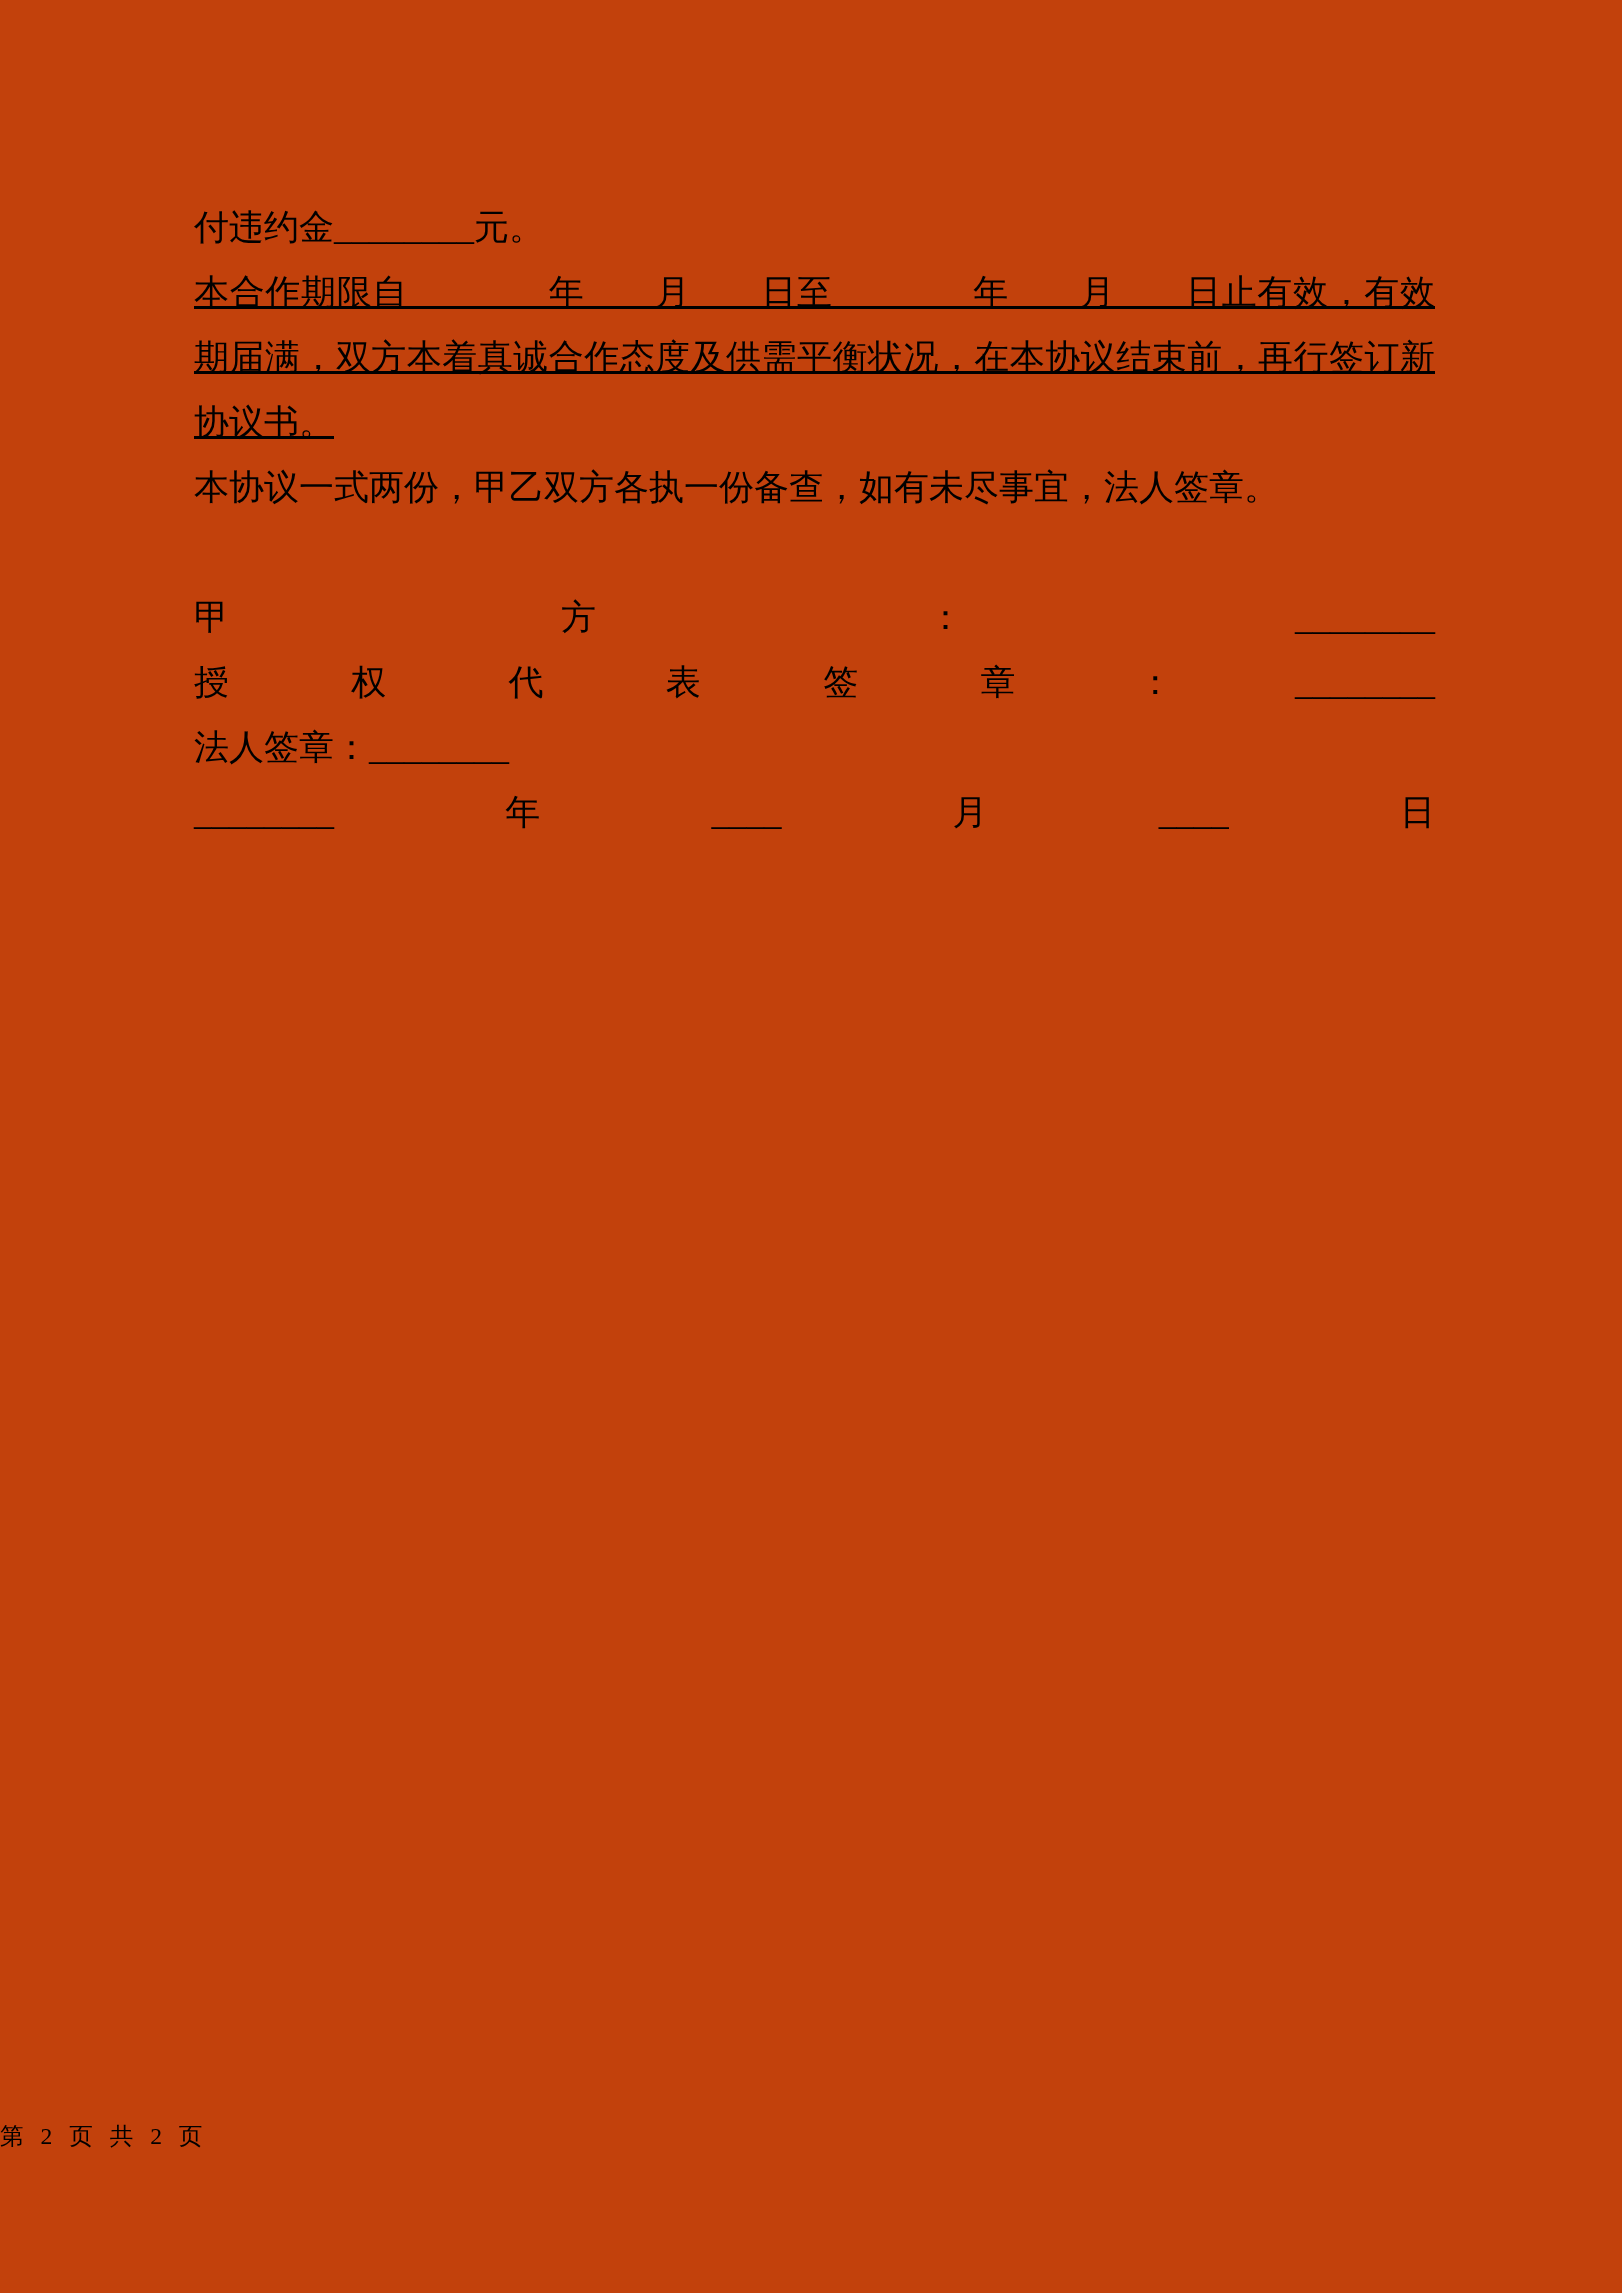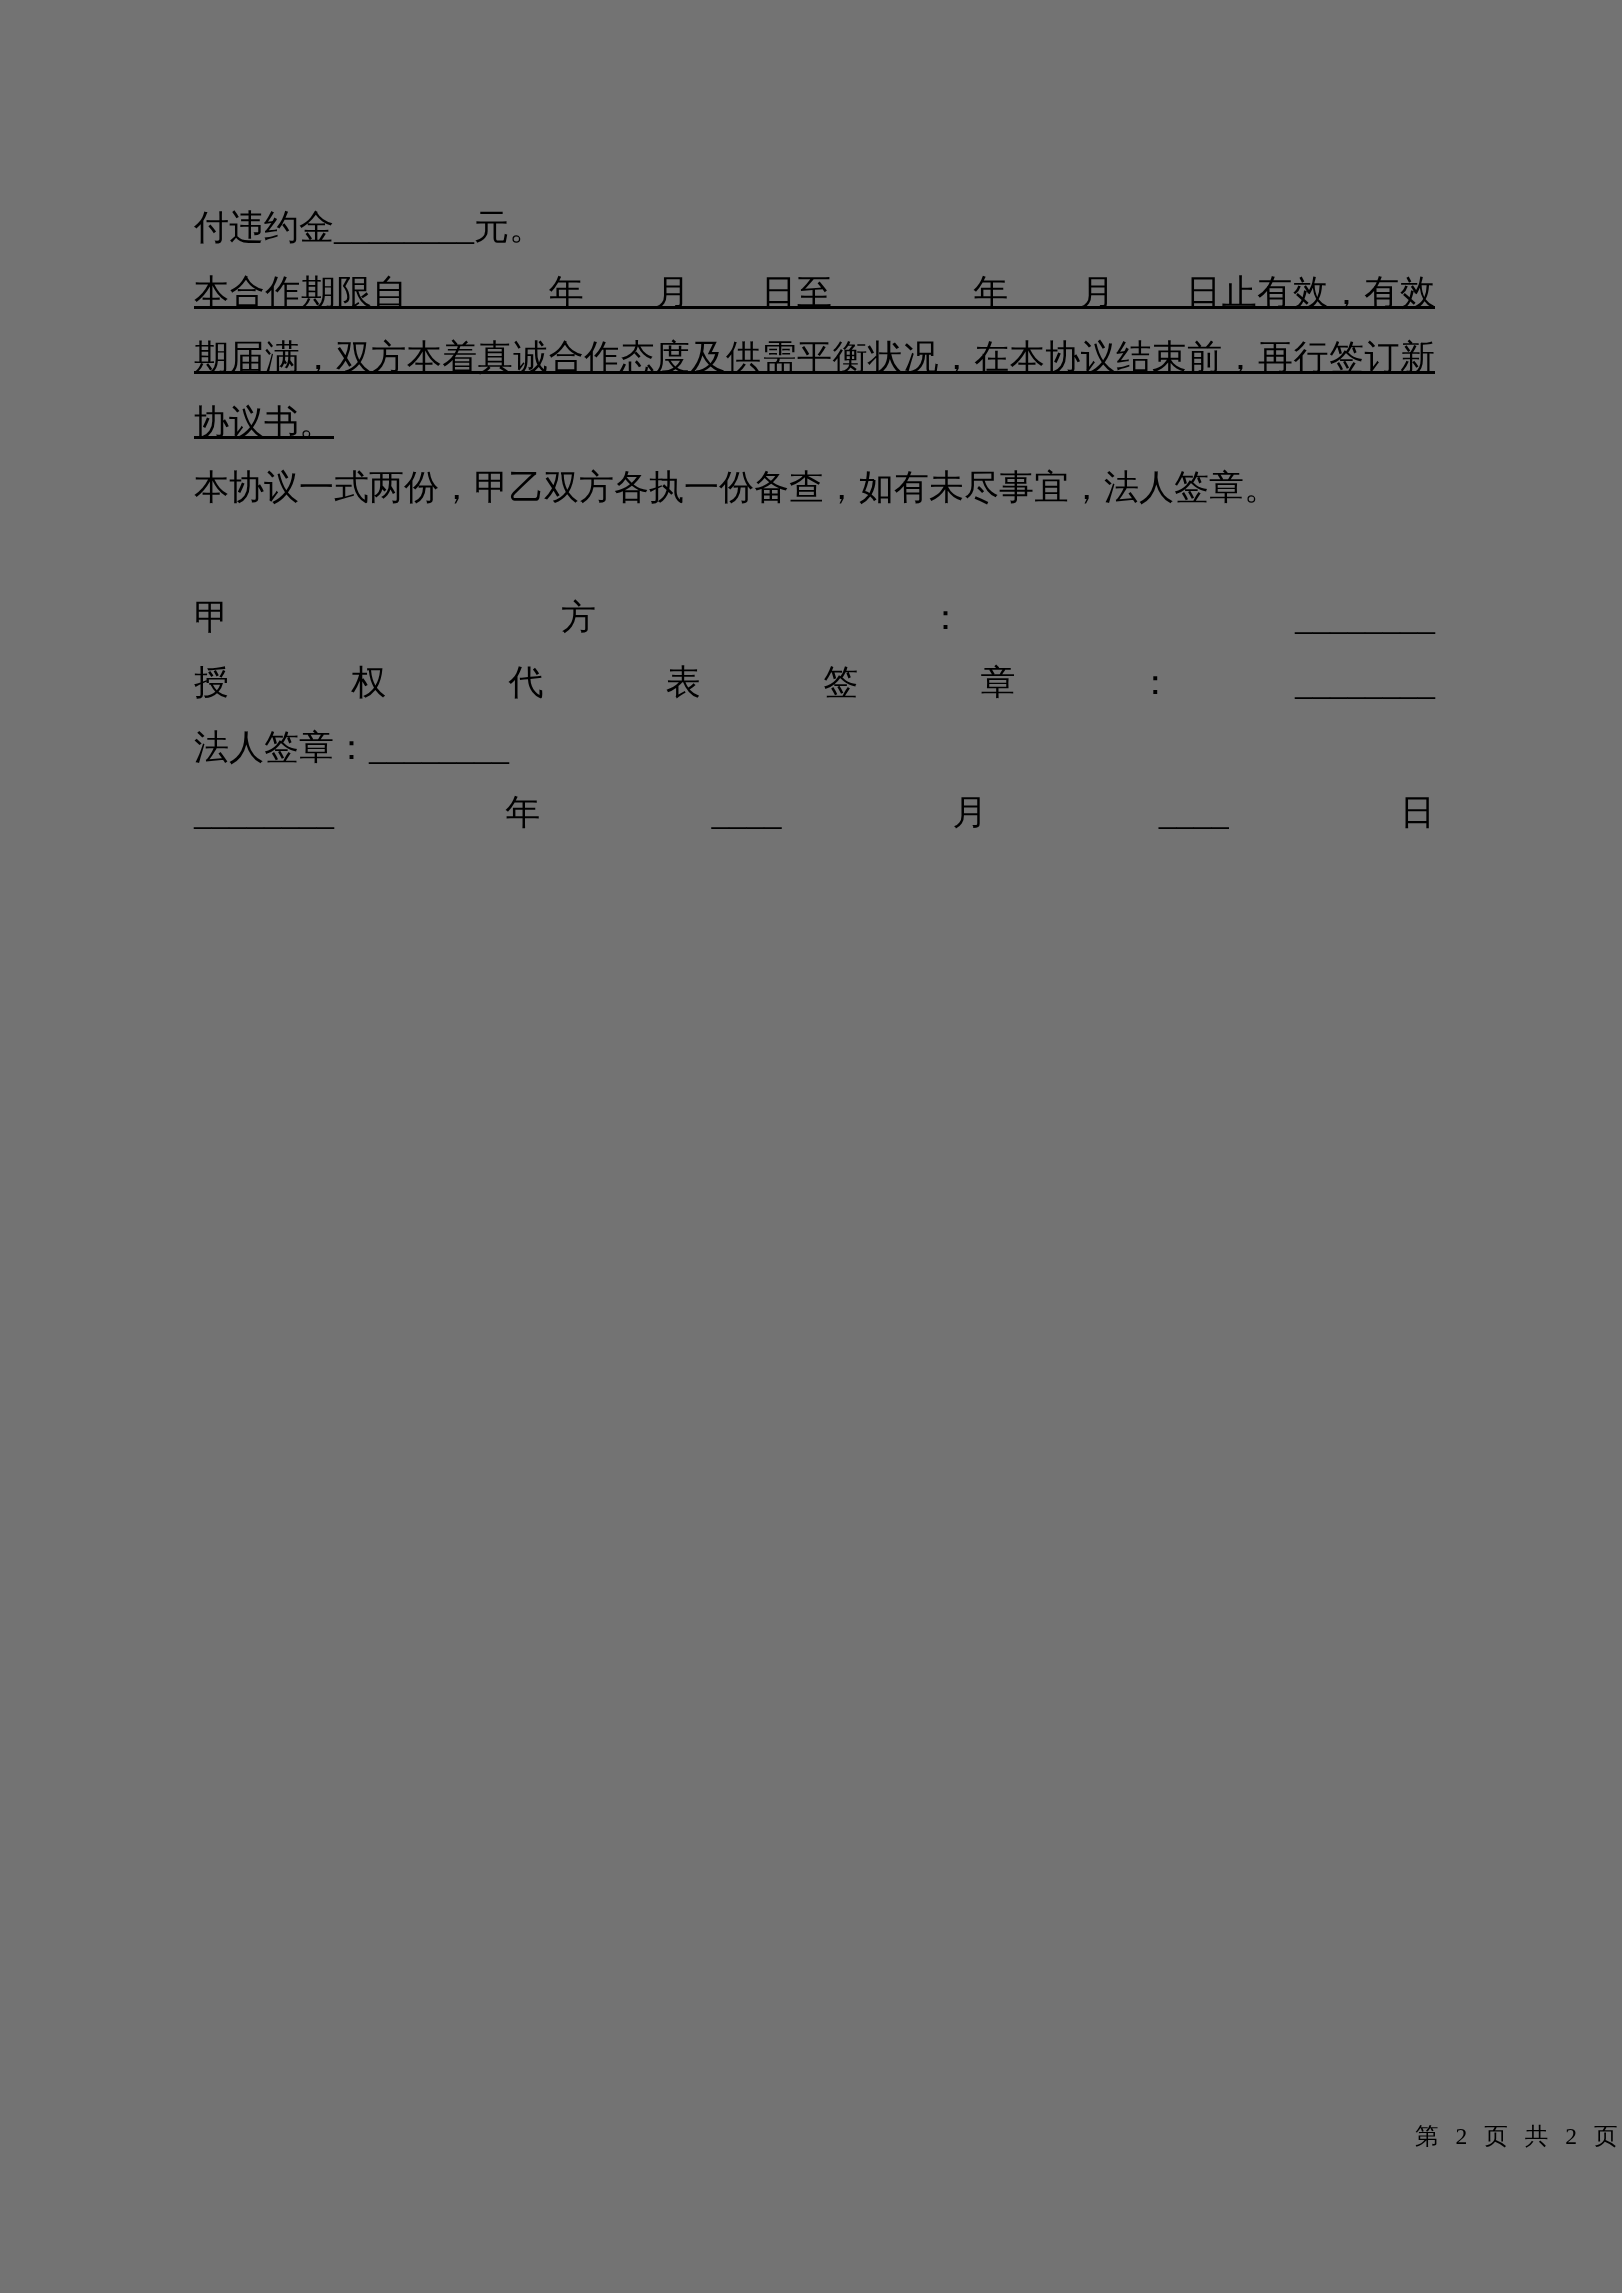--- a/index.html
+++ b/index.html
@@ -4,21 +4,21 @@
 <style>
   html, body {
     margin: 0;
     padding: 0;
     background: #ffffff;
   }
   .page {
     position: relative;
     width: 1623px;
     height: 2294px;
-    background: #737373;
+    background: #c2410c;
     color: #000000;
     font-family: "Liberation Serif", "DejaVu Serif", serif;
     overflow: hidden;
   }
   .content {
     position: absolute;
     left: 194px;
     top: 195px;
     width: 1241px;
   }
@@ -43,21 +43,21 @@
     white-space: pre;
   }
   .spacer-line {
     height: 65px;
   }
   .footer {
     position: absolute;
     left: 0;
     right: 0;
     top: 2118px;
-    text-align: right;
+    text-align: left;
     font-size: 23.6px;
     line-height: 36px;
     letter-spacing: 5.5px;
   }
 </style>
 </head>
 <body>
 
 <div class="page">
   <div class="content">

